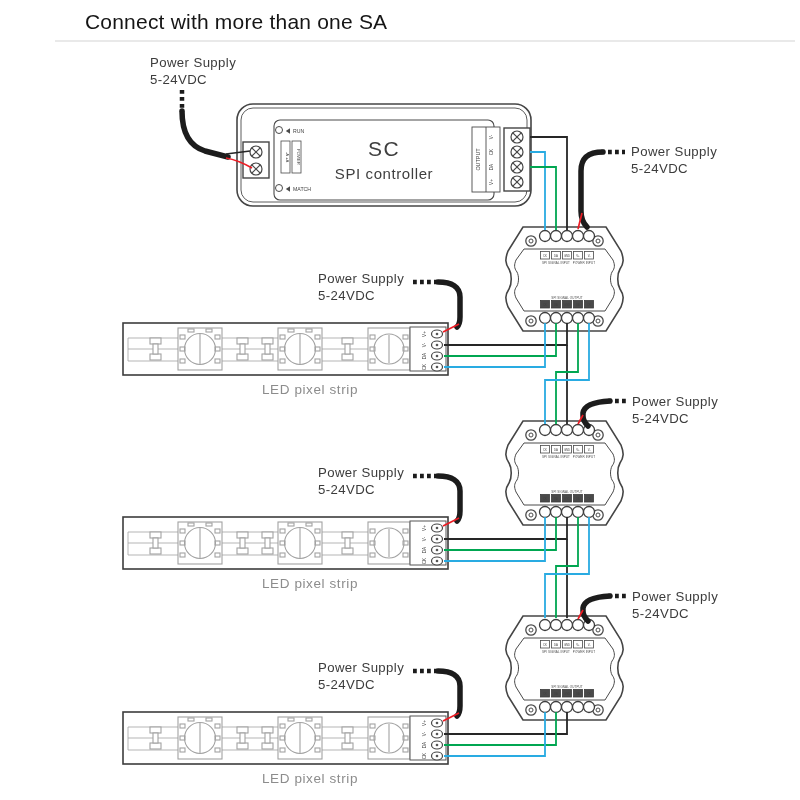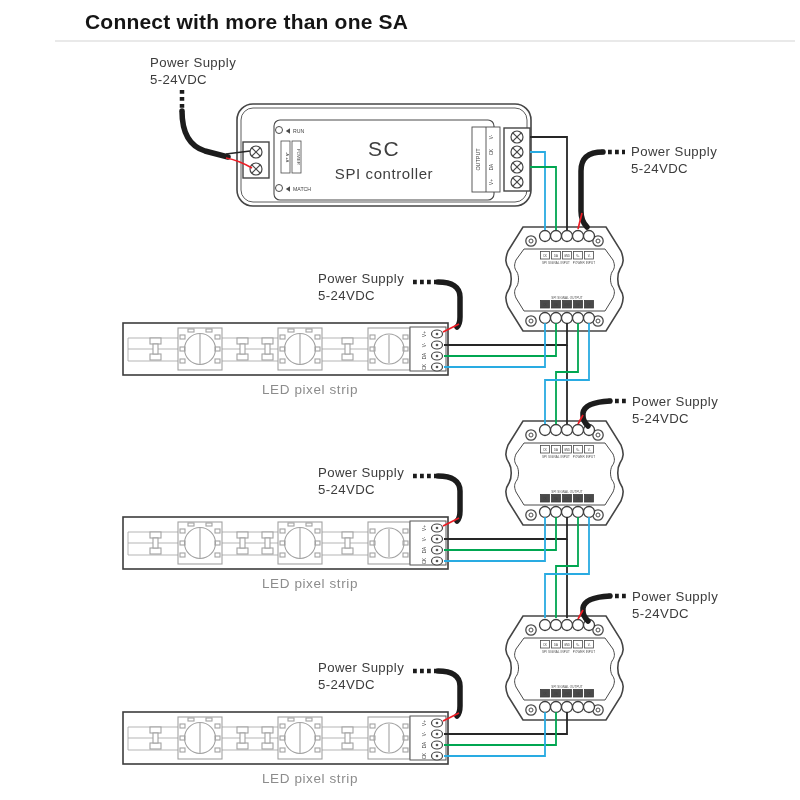--- a/index.html
+++ b/index.html
@@ -1,18 +1,18 @@
 <!DOCTYPE html>
 <html><head>
 <meta charset="utf-8">
 <style>
   html,body{margin:0;padding:0;background:#fff;}
   #page{position:relative;width:800px;height:800px;background:#fff;overflow:hidden;
         font-family:"Liberation Sans",sans-serif;}
-  #title{position:absolute;left:85px;top:10px;font-size:21px;font-weight:bold;color:#151515;
+  #title{position:absolute;left:85px;top:10px;font-size:21px;font-weight:normal;color:#151515;
          letter-spacing:.2px;}
   #divider{position:absolute;left:55px;top:40px;width:740px;height:2px;background:#e9e9e9;}
   svg{position:absolute;left:0;top:0;}
   text{font-family:"Liberation Sans",sans-serif;fill:#3f3f3f;}
   .ps-label{font-size:13.2px;letter-spacing:.4px;fill:#3c3c3c;}
   .strip-caption{font-size:13.5px;letter-spacing:.6px;fill:#8c8c8c;}
   .tinytxt{font-size:3px;fill:#4a4a4a;letter-spacing:.1px;}
   .pinbox-txt{font-size:2.8px;fill:#4a4a4a;}
   .outbox-txt{font-size:2.6px;fill:#e6e6e6;}
   .dev{stroke:#454545;fill:#fff;}

